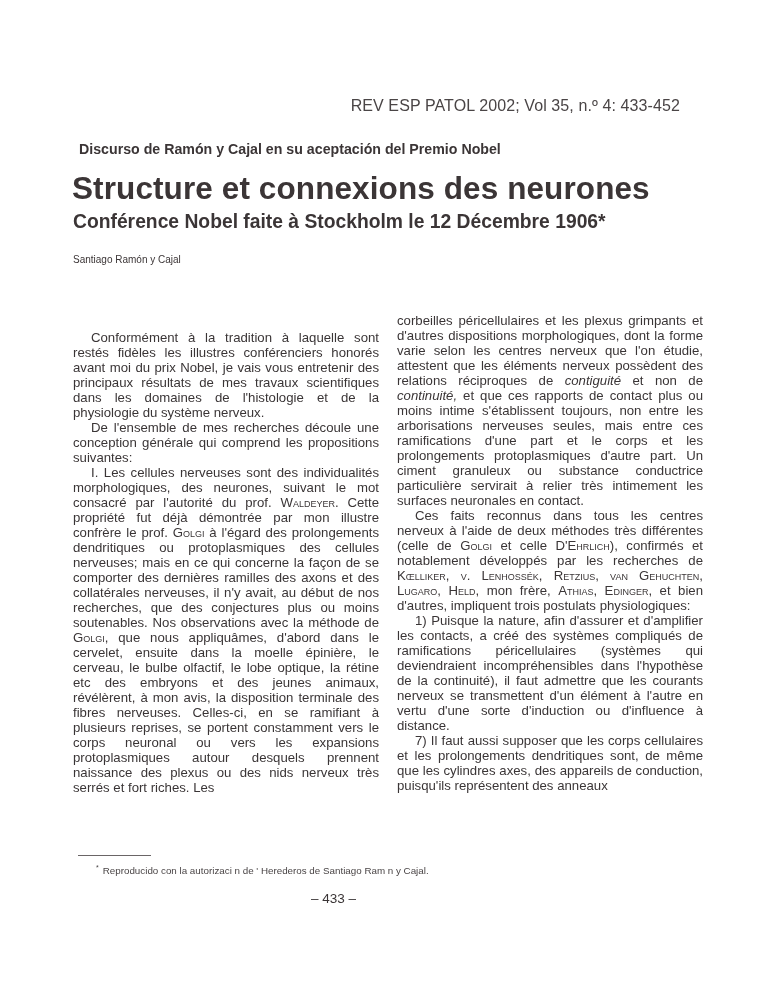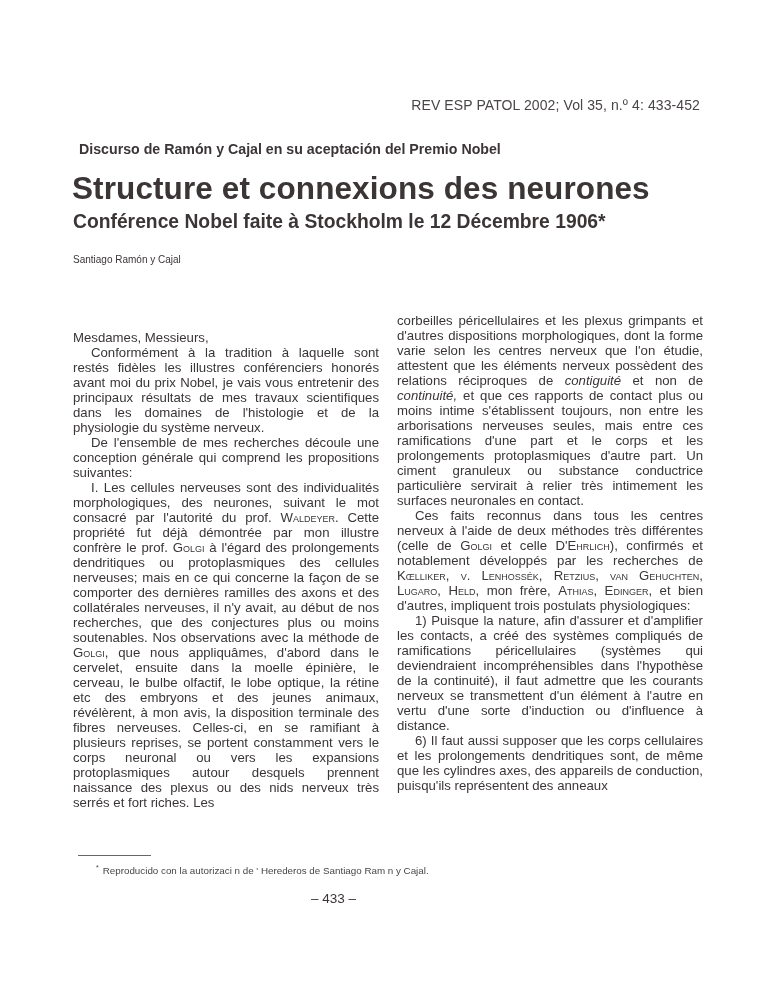--- a/index.html
+++ b/index.html
@@ -1,22 +1,22 @@
 <!DOCTYPE html>
 <html><head>
 <meta charset="utf-8">
 <style>
   html, body { margin: 0; padding: 0; background: #ffffff; }
   body {
     width: 768px; height: 994px; position: relative; overflow: hidden;
     font-family: "Liberation Sans", sans-serif; color: #3a3536;
   }
   .running-head {
-    position: absolute; top: 97px; right: 68px;
-    font-size: 14px; color: #4a4546; letter-spacing: 0.1px;
+    position: absolute; top: 97px; right: 88px;
+    font-size: 16px; color: #4a4546; letter-spacing: 0.1px;
   }
   .kicker {
     position: absolute; top: 141px; left: 73px;
     font-size: 14.2px; font-weight: bold; color: #3b3536; margin-left: 6px;
   }
   .title {
     position: absolute; top: 170px; left: 72px;
     font-size: 31.5px; font-weight: bold; color: #3b3536; letter-spacing: 0.1px;
   }
   .subtitle {
@@ -56,29 +56,28 @@
 <body>
 
 <div class="running-head">REV ESP PATOL 2002; Vol 35, n.º 4: 433-452</div>
 
 <div class="kicker">Discurso de Ramón y Cajal en su aceptación del Premio Nobel</div>
 <div class="title">Structure et connexions des neurones</div>
 <div class="subtitle">Conférence Nobel faite à Stockholm le 12 Décembre 1906*</div>
 <div class="author">Santiago Ramón y Cajal</div>
 
 <div class="col left">
-  <p class="noindent">Mesdames, Messieurs,</p>
   <p>Conformément à la tradition à laquelle sont restés fidèles les illustres conférenciers honorés avant moi du prix Nobel, je vais vous entretenir des principaux résultats de mes travaux scientifiques dans les domaines de l'histologie et de la physiologie du système nerveux.</p>
   <p>De l'ensemble de mes recherches découle une conception générale qui comprend les propositions suivantes:</p>
   <p><span>I. Les cellules nerveuses sont des individualités morphologiques, des neurones, suivant le mot consacré par l'autorité du prof. </span><span class="sc">Waldeyer</span><span>. Cette propriété fut déjà démontrée par mon illustre confrère le prof. </span><span class="sc">Golgi</span><span> à l'égard des prolongements dendritiques ou protoplasmiques des cellules nerveuses; mais en ce qui concerne la façon de se comporter des dernières ramilles des axons et des collatérales nerveuses, il n'y avait, au début de nos recherches, que des conjectures plus ou moins soutenables. Nos observations avec la méthode de </span><span class="sc">Golgi</span><span>, que nous appliquâmes, d'abord dans le cervelet, ensuite dans la moelle épinière, le cerveau, le bulbe olfactif, le lobe optique, la rétine etc des embryons et des jeunes animaux, révélèrent, à mon avis, la disposition terminale des fibres nerveuses. Celles-ci, en se ramifiant à plusieurs reprises, se portent constamment vers le corps neuronal ou vers les expansions protoplasmiques autour desquels prennent naissance des plexus ou des nids nerveux très serrés et fort riches. Les</span></p>
 </div>
 
 <div class="col right">
   <p class="noindent"><span>corbeilles péricellulaires et les plexus grimpants et d'autres dispositions morphologiques, dont la forme varie selon les centres nerveux que l'on étudie, attestent que les éléments nerveux possèdent des relations réciproques de </span><em>contiguité</em><span> et non de </span><em>continuité,</em><span> et que ces rapports de contact plus ou moins intime s'établissent toujours, non entre les arborisations nerveuses seules, mais entre ces ramifications d'une part et le corps et les prolongements protoplasmiques d'autre part. Un ciment granuleux ou substance conductrice particulière servirait à relier très intimement les surfaces neuronales en contact.</span></p>
   <p><span>Ces faits reconnus dans tous les centres nerveux à l'aide de deux méthodes très différentes (celle de </span><span class="sc">Golgi</span><span> et celle D'</span><span class="sc">Ehrlich</span><span>), confirmés et notablement développés par les recherches de </span><span class="sc">Kœlliker, v. Lenhossék, Retzius, van Gehuchten, Lugaro, Held,</span><span> mon frère, </span><span class="sc">Athias, Edinger,</span><span> et bien d'autres, impliquent trois postulats physiologiques:</span></p>
   <p>1) Puisque la nature, afin d'assurer et d'amplifier les contacts, a créé des systèmes compliqués de ramifications péricellulaires (systèmes qui deviendraient incompréhensibles dans l'hypothèse de la continuité), il faut admettre que les courants nerveux se transmettent d'un élément à l'autre en vertu d'une sorte d'induction ou d'influence à distance.</p>
-  <p>6) Il faut aussi supposer que les corps cellulaires et les prolongements dendritiques sont, de même que les cylindres axes, des appareils de conduction, puisqu'ils représentent des anneaux</p>
+  <p>7) Il faut aussi supposer que les corps cellulaires et les prolongements dendritiques sont, de même que les cylindres axes, des appareils de conduction, puisqu'ils représentent des anneaux</p>
 </div>
 
 <div class="fn-rule"></div>
 <div class="footnote"><sup>*</sup><span>Reproducido con la autorizaci n de ' Herederos de Santiago Ram n y Cajal.</span></div>
 
 <div class="page-number">– 433 –</div>
 
 </body></html>

